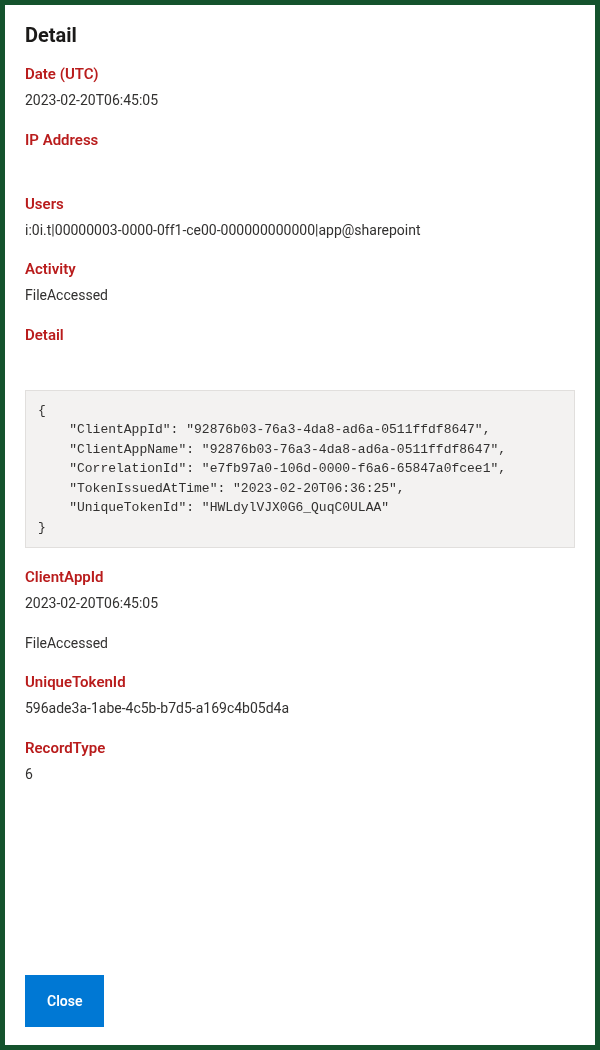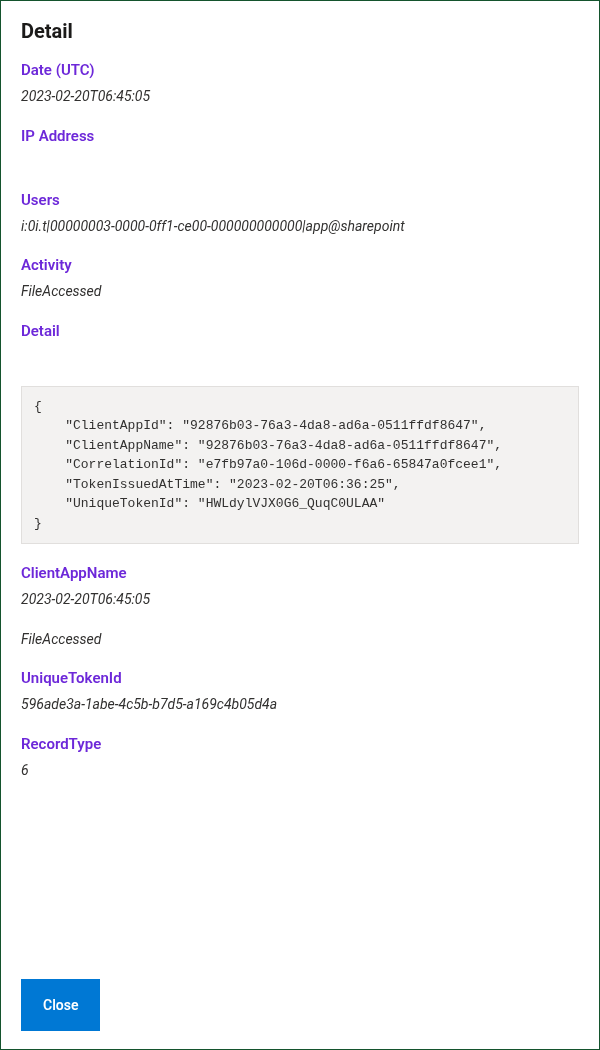--- a/index.html
+++ b/index.html
@@ -9,21 +9,21 @@
     }
     body {
       font-family: "Segoe UI", -apple-system, BlinkMacSystemFont, Roboto, "Helvetica Neue", sans-serif;
       background: #ffffff;
       color: #323130;
       font-size: 14px;
       width: 600px;
       height: 1050px;
     }
     .panel {
-      border: 1px solid #14532d;
+      border: 5px solid #14532d;
       width: 600px;
       height: 1050px;
       padding: 18px 20px;
       display: flex;
       flex-direction: column;
       position: relative;
     }
     .content {
       flex: 1;
       overflow: hidden;
@@ -33,30 +33,29 @@
       font-weight: 700;
       color: #1b1a19;
       margin-bottom: 18px;
     }
     .field {
       margin-bottom: 20px;
     }
     .field-label {
       font-size: 15px;
       font-weight: 600;
-      color: #6d28d9;
+      color: #b91c1c;
       margin-bottom: 8px;
     }
     .field-value {
       font-size: 14px;
       font-weight: 400;
       color: #323130;
       line-height: 1.4;
       word-break: break-all;
-      font-style: italic;
     }
     .code-block {
       background: #f3f2f1;
       border: 1px solid #e1dfdd;
       padding: 10px 12px;
       font-family: "Consolas", "Courier New", monospace;
       font-size: 13px;
       white-space: pre;
       line-height: 1.5;
       color: #323130;
@@ -119,21 +118,21 @@
       <pre class="code-block">{
     "ClientAppId": "92876b03-76a3-4da8-ad6a-0511ffdf8647",
     "ClientAppName": "92876b03-76a3-4da8-ad6a-0511ffdf8647",
     "CorrelationId": "e7fb97a0-106d-0000-f6a6-65847a0fcee1",
     "TokenIssuedAtTime": "2023-02-20T06:36:25",
     "UniqueTokenId": "HWLdylVJX0G6_QuqC0ULAA"
 }</pre>
     </div>
 
     <div class="field">
-      <div class="field-label">ClientAppName</div>
+      <div class="field-label">ClientAppId</div>
       <div class="field-value">2023-02-20T06:45:05</div>
     </div>
 
     <div class="field">
     </div>
 
     <div class="field">
       <div class="field-value">FileAccessed</div>
     </div>
 

